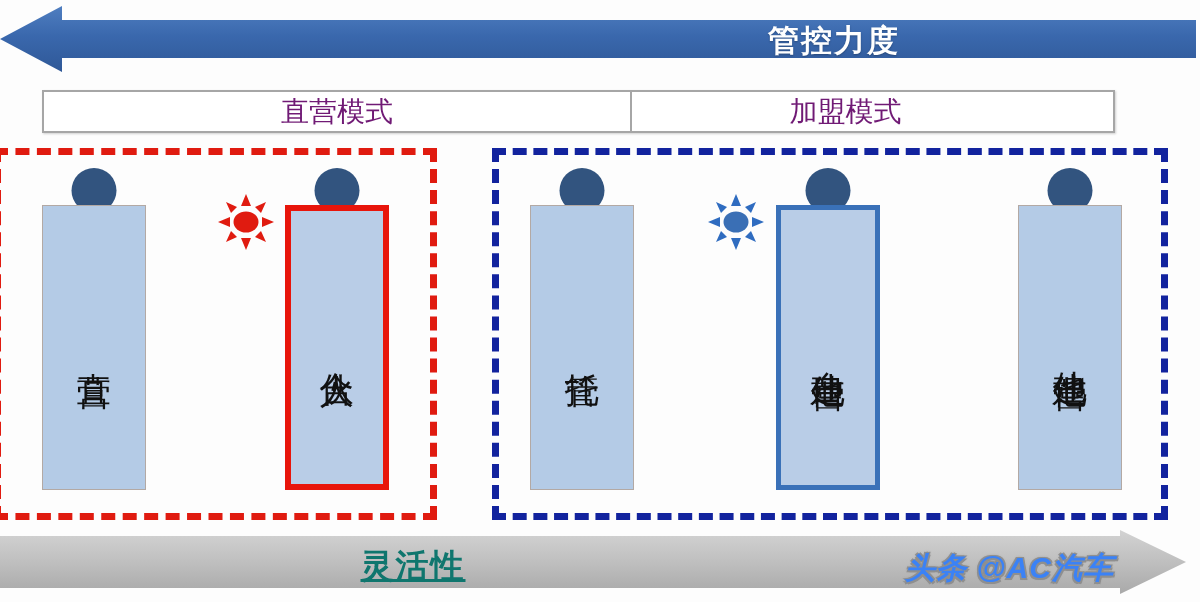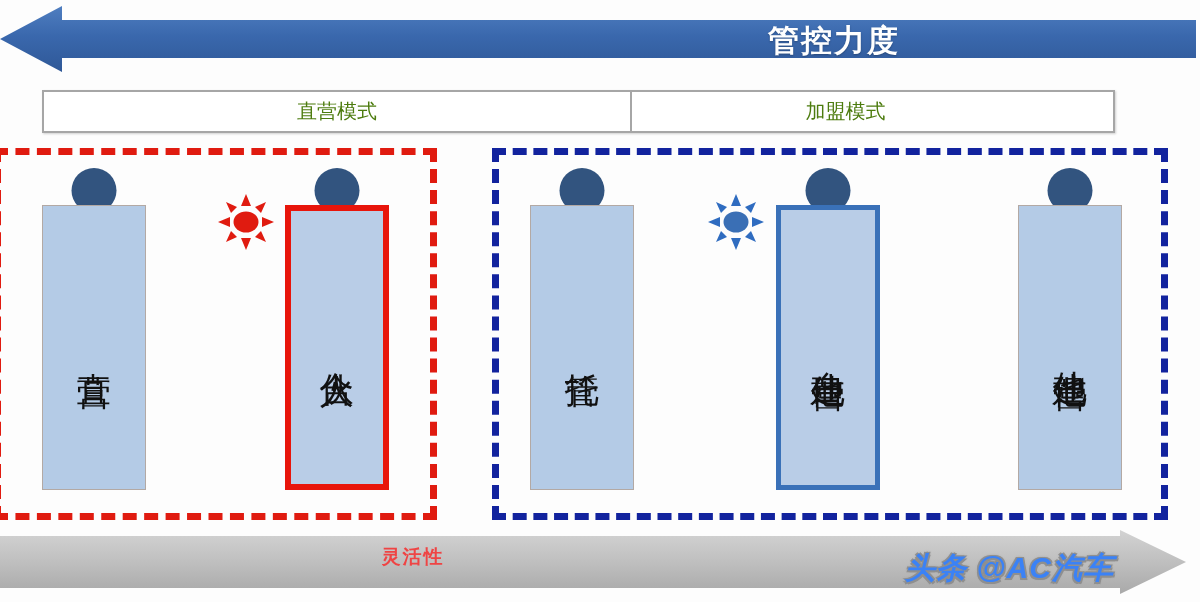--- a/index.html
+++ b/index.html
@@ -59,22 +59,22 @@
     border: 2px solid #a6a6a6;
     box-sizing: border-box;
     background: #ffffff;
     box-shadow: 1px 1px 2px rgba(0,0,0,0.18);
   }
   .mode-cell {
     flex: 0 0 auto;
     display: flex;
     align-items: center;
     justify-content: center;
-    font-size: 20px;
-    color: #4d7c0f;
+    font-size: 28px;
+    color: #701a75;
     height: 100%;
     box-sizing: border-box;
   }
   .mode-cell.left  { width: 588px; border-right: 2px solid #a6a6a6; }
   .mode-cell.right { width: 427px; }
 
   
   .group-frame {
     position: absolute;
     box-sizing: border-box;
@@ -173,25 +173,26 @@
   }
   .bottom-arrow-svg { display:block; width:100%; height:100%; }
   .bottom-arrow-label {
     position: absolute;
     left: 0;
     top: 14px;
     width: 1186px;
     text-align: center;
     padding-right: 360px;
     box-sizing: border-box;
-    color: #ef4444;
-    font-size: 19px;
+    color: #0f766e;
+    font-size: 33px;
     font-weight: bold;
     letter-spacing: 2px;
     pointer-events: none;
+    text-decoration: underline;
   }
 
   
   .watermark {
     position: absolute;
     left: 905px;
     top: 548px;
     font-size: 30px;
     font-weight: bold;
     font-style: italic;

